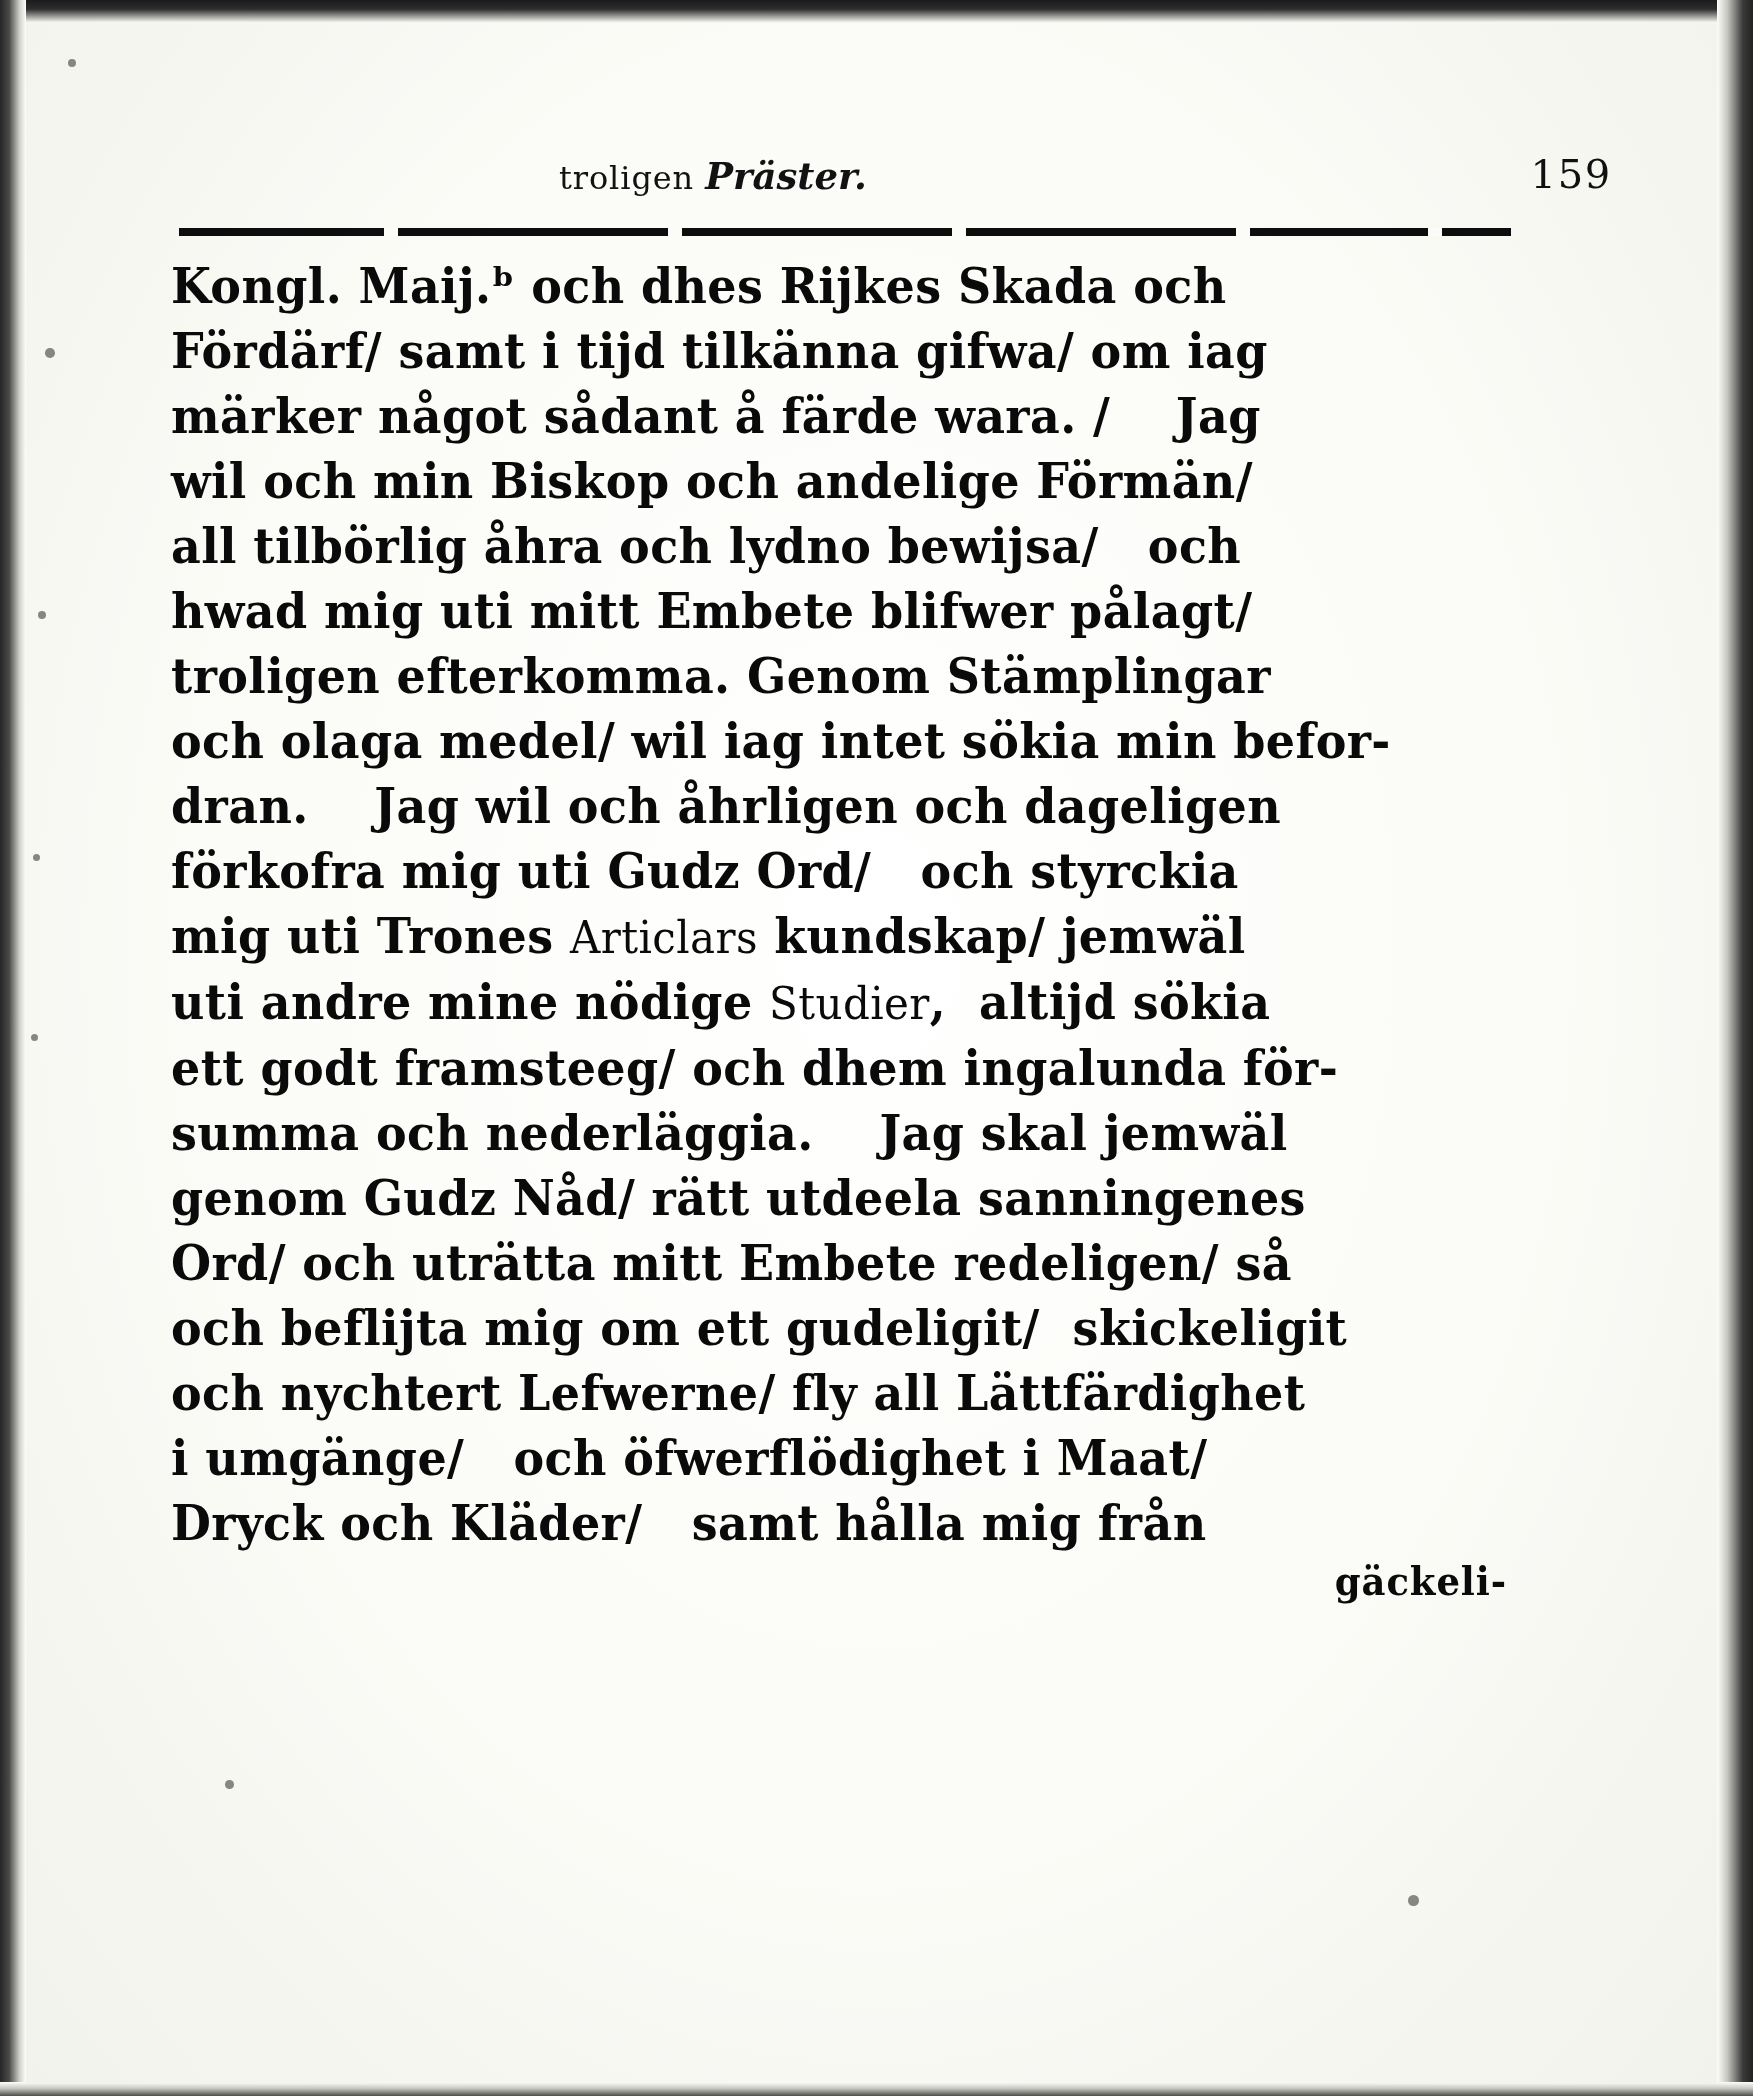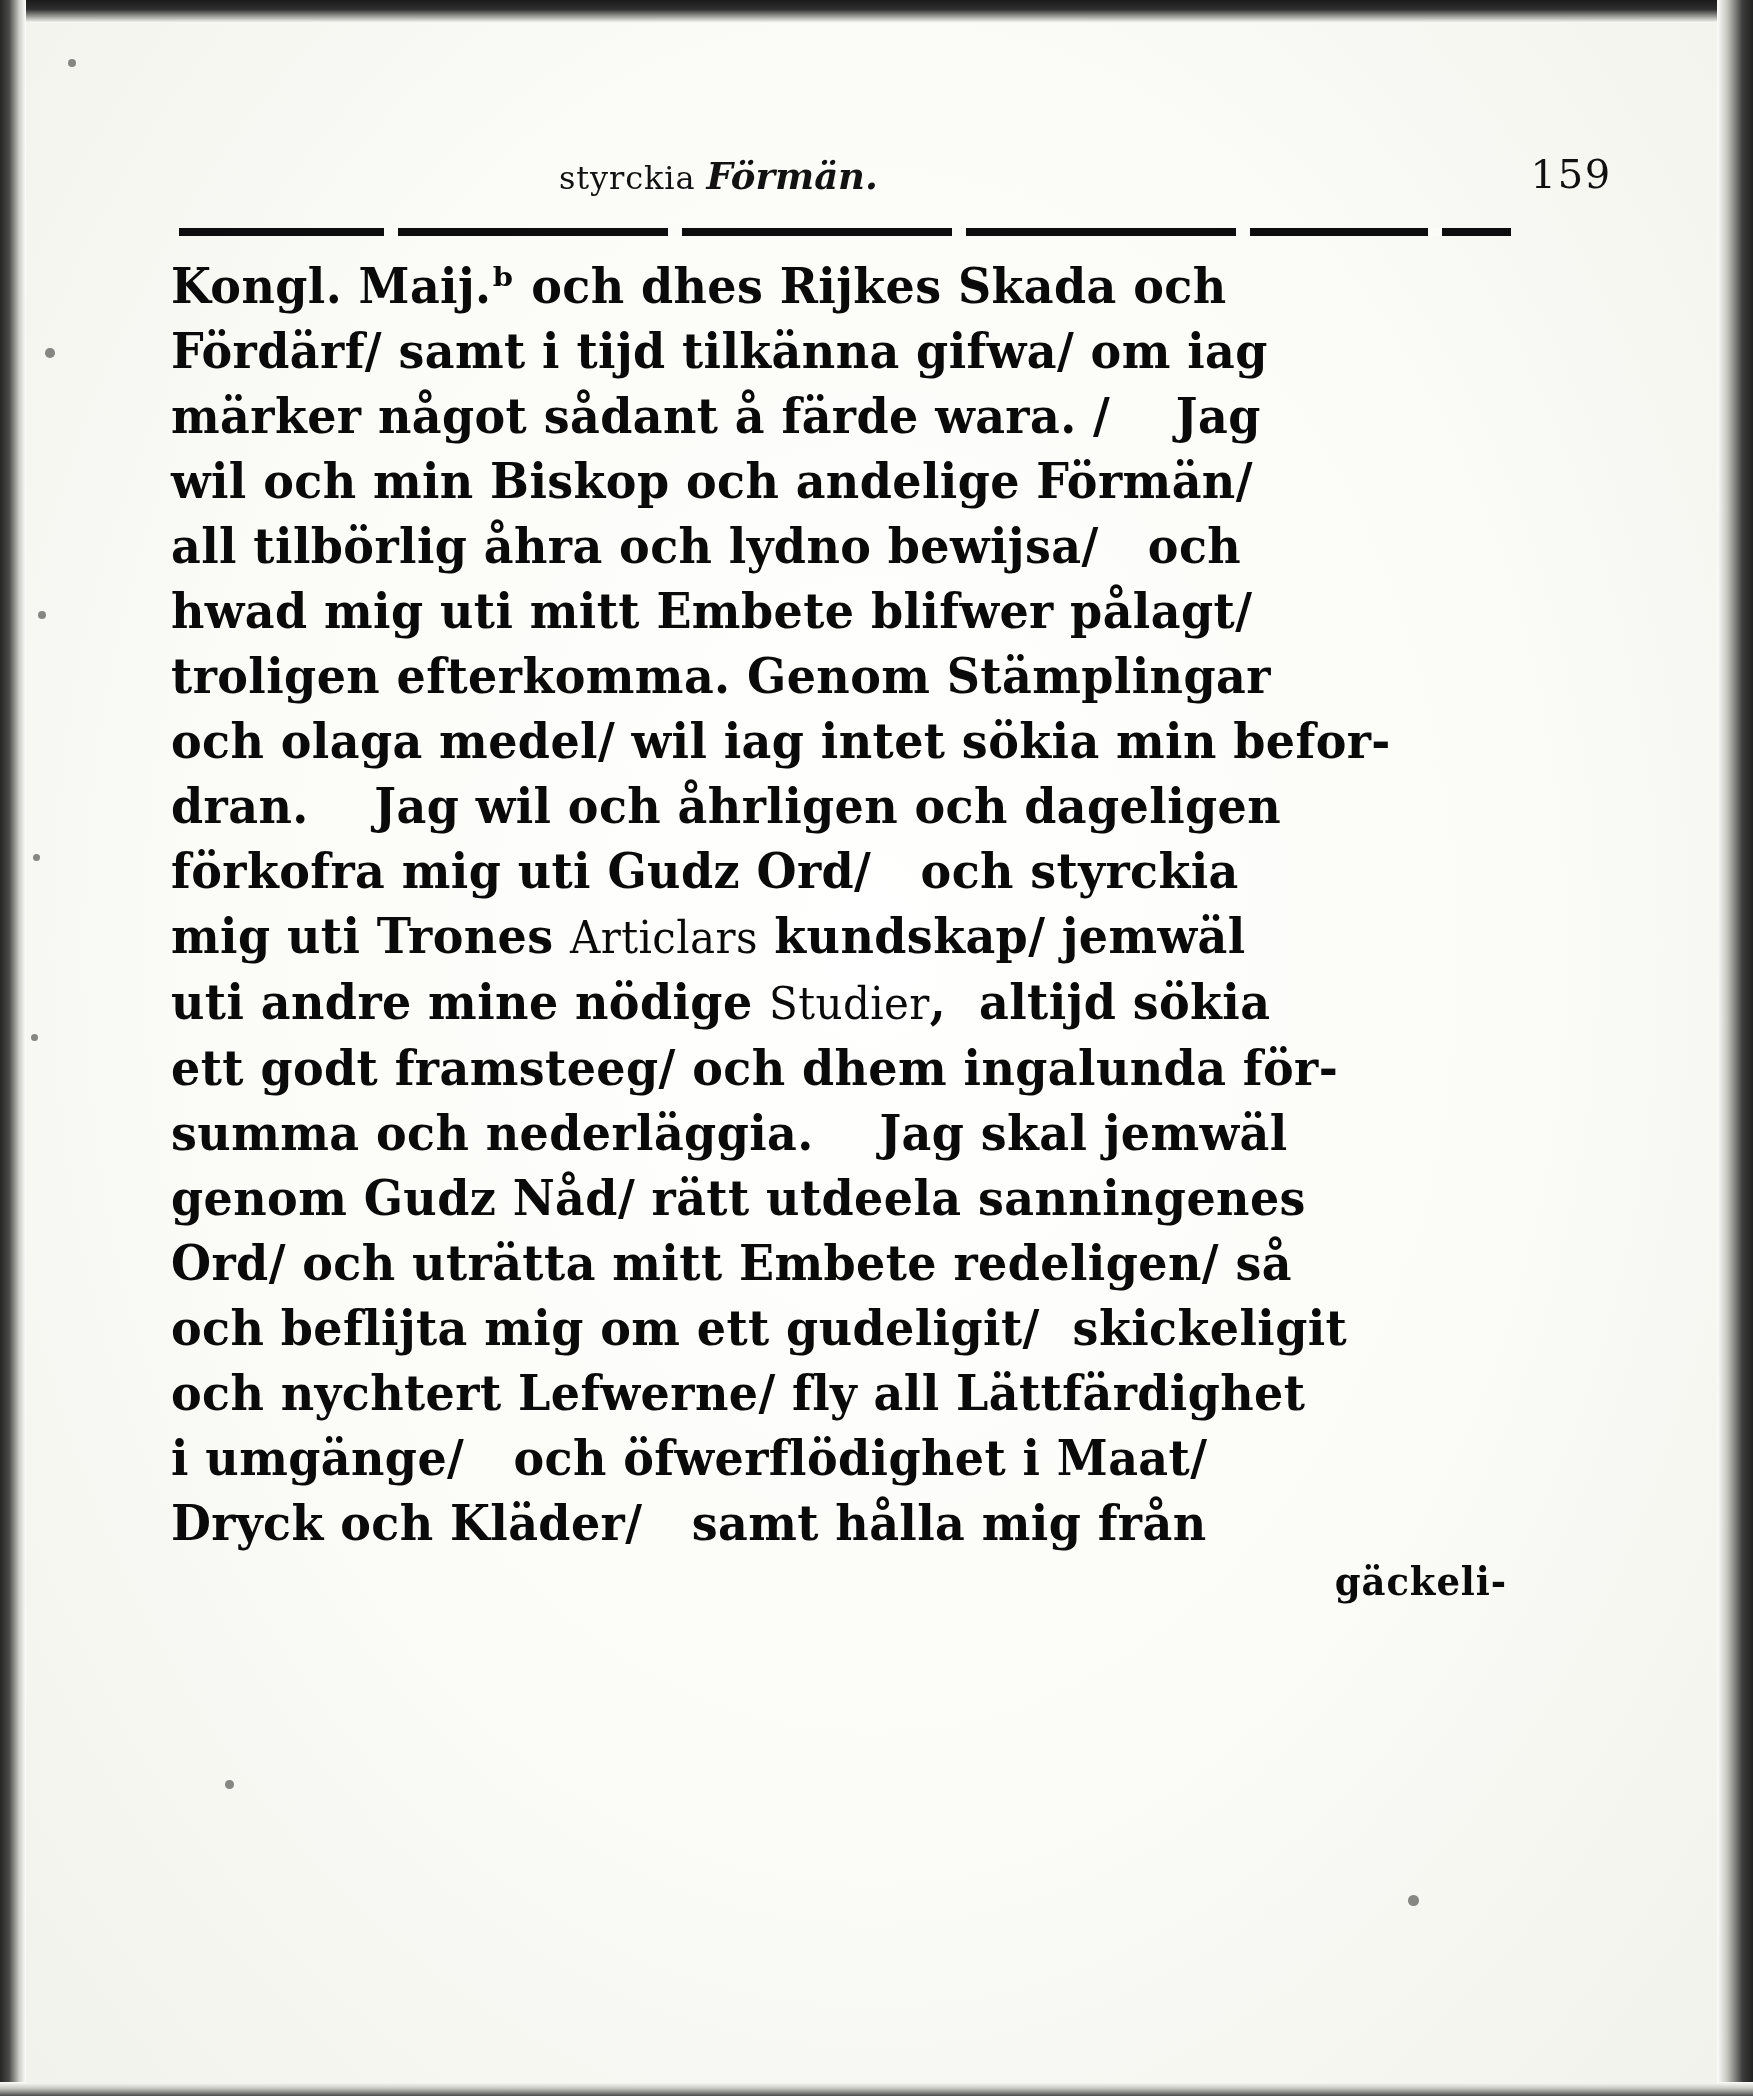--- a/index.html
+++ b/index.html
@@ -167,22 +167,22 @@
   <div class="speck" style="left:38px; top:611px; width:7.9px; height:7.9px;"></div>
   <div class="speck" style="left:33px; top:854px; width:7px; height:7px;"></div>
   <div class="speck" style="left:31px; top:1034px; width:7px; height:7px;"></div>
   <div class="speck" style="left:225px; top:1780px; width:8.7px; height:8.7px;"></div>
   <div class="speck" style="left:1408px; top:1895px; width:10.5px; height:10.5px;"></div>
 
   <div class="page-body">
 
     <div class="running-head">
       <div class="head-title">
-        <span>styrckia</span>
-        <span class="blackletter">Förmän.</span>
+        <span>troligen</span>
+        <span class="blackletter">Präster.</span>
       </div>
       <div class="page-number">159</div>
     </div>
 
     <div class="rule">
       <span class="gap" style="left:205px;"></span>
       <span class="gap" style="left:489px;"></span>
       <span class="gap" style="left:773px;"></span>
       <span class="gap" style="left:1057px;"></span>
       <span class="gap" style="left:1249px;"></span>

